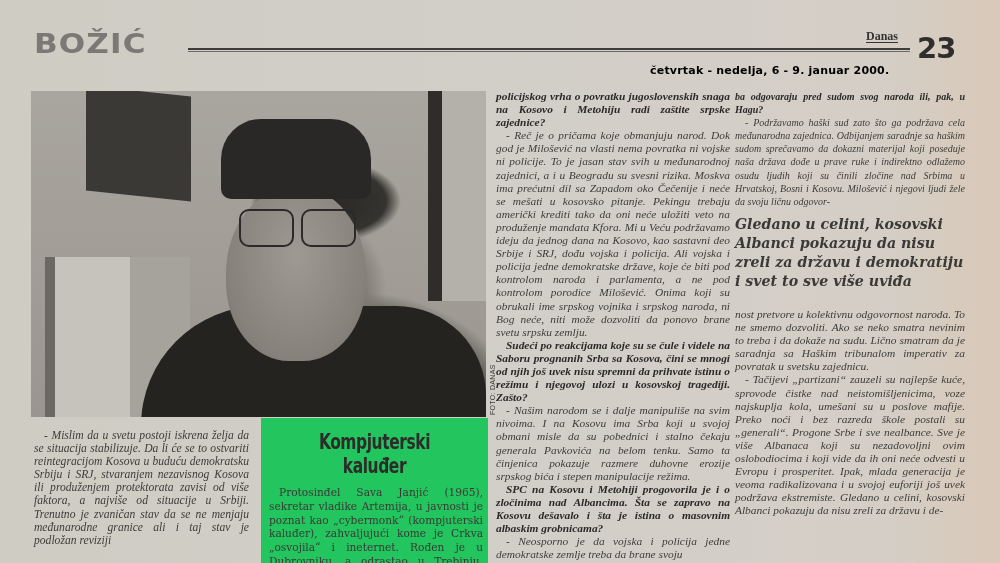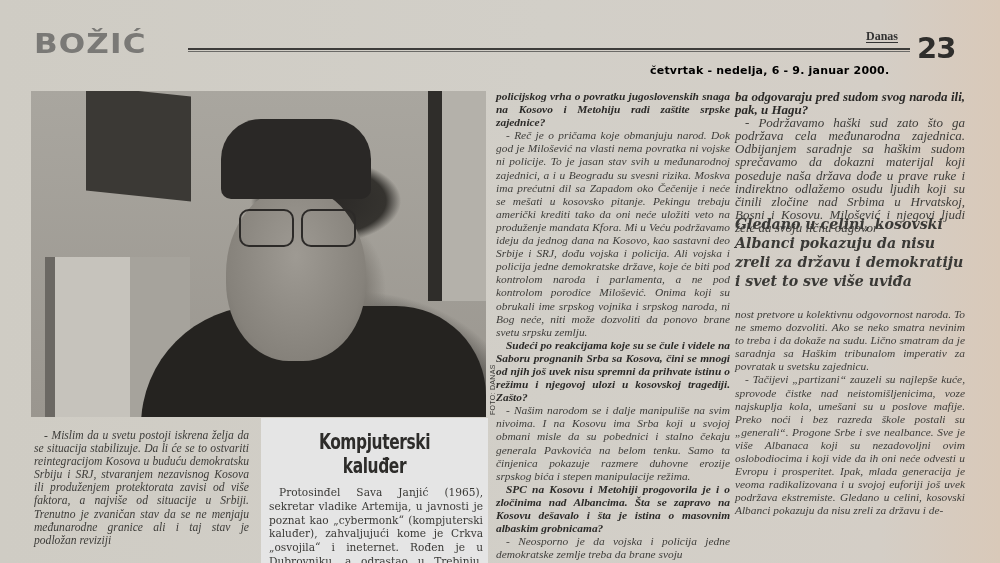--- a/index.html
+++ b/index.html
@@ -90,33 +90,33 @@
 
   
   .col { position: absolute; font-size: 11.6px; line-height: 13.1px; text-align: justify; }
   .col p { margin: 0; font-style: italic; }
   .q { font-weight: bold; color: #2a2927; }
   .a { color: #3d3c39; text-indent: 10px; }
   .cont { color: #3d3c39; }
 
   .col-left { left: 34px; top: 429px; width: 215px; }
   .col-mid2 { left: 496px; top: 90px; width: 234px; font-size: 11.4px; }
-  .col-right { left: 735px; top: 90px; width: 230px; font-size: 13px; }
+  .col-right { left: 735px; top: 90px; width: 230px; font-size: 10px; }
 
   .pullquote {
     position: absolute; left: 735px; top: 215px; width: 230px;
     font-family: "DejaVu Serif", serif; font-style: italic; font-weight: bold;
     font-size: 14.2px; line-height: 19px; color: #3a3936; text-align: left;
   }
   .col-right-2 { left: 735px; top: 308px; width: 230px; font-size: 11.4px; }
 
   
   .sidebar-box {
     position: absolute; left: 261px; top: 418px; width: 227px; height: 145px;
-    background: #e5e5e5;
+    background: #22c55e;
   }
   .sidebar-title {
     position: absolute; left: 0; top: 12px; width: 227px; text-align: center;
     font-family: "DejaVu Sans Condensed", "DejaVu Sans", sans-serif; font-weight: bold;
     font-size: 22px; line-height: 24px; color: #2d2c2a;
     transform: scaleX(0.78); letter-spacing: -0.5px;
   }
   .sidebar-text {
     position: absolute; left: 8px; top: 68px; width: 214px;
     font-family: "DejaVu Serif", serif; font-size: 10.6px; line-height: 13.8px;

